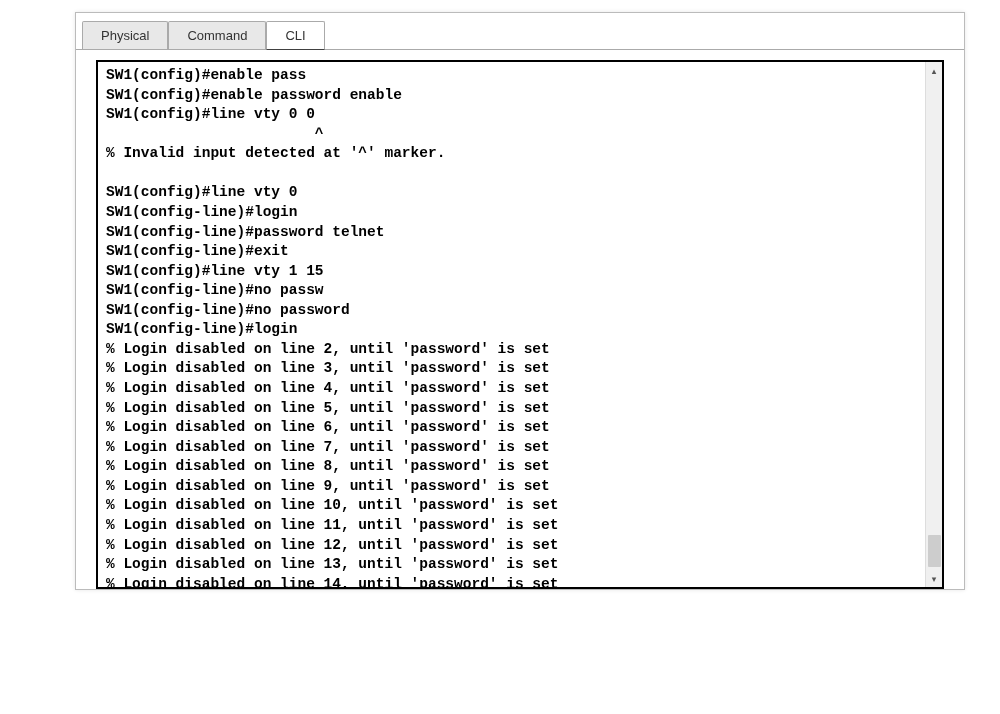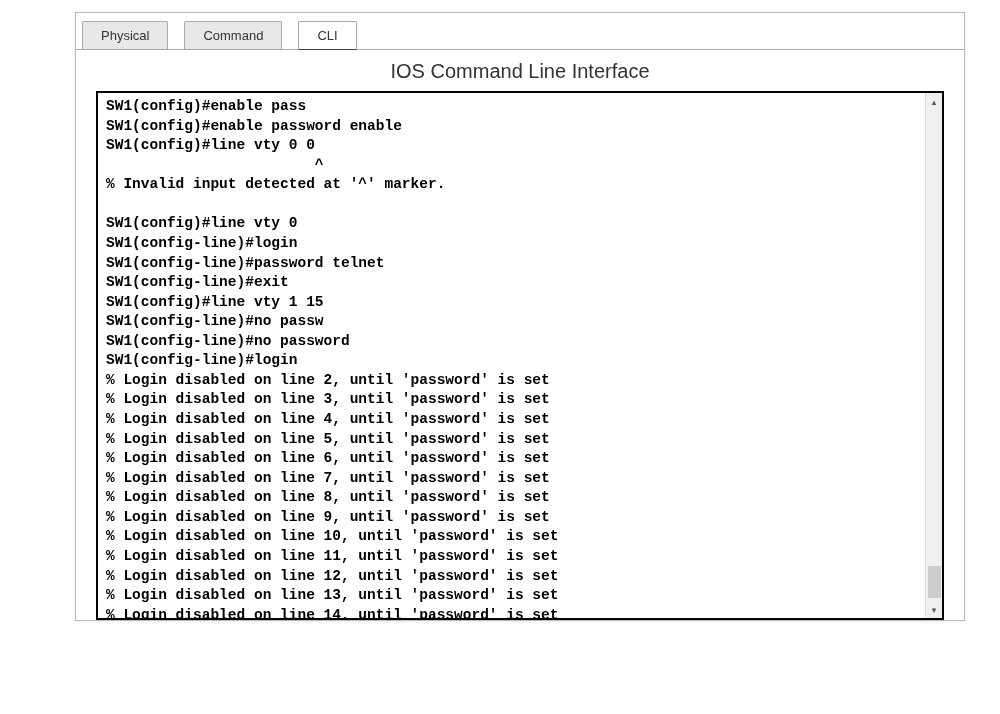--- a/index.html
+++ b/index.html
@@ -66,21 +66,21 @@
       background: #c94f4f;
       color: #fff;
       width: 48px;
     }
     .tabs {
       display: flex;
       align-items: flex-end;
       background: #fff;
       padding: 8px 0 0 6px;
       border-bottom: 1px solid #aaa;
-      gap: 16px;
+      gap: 0;
     }
     .tab {
       padding: 6px 18px;
       font-size: 13px;
       color: #333;
       background: #e8e8e8;
       border: 1px solid #aaa;
       border-bottom: none;
       margin-right: 0px;
       cursor: pointer;
@@ -155,21 +155,20 @@
 
 <div class="window">
 
   <div class="tabs">
     <div class="tab">Physical</div>
     <div class="tab">Command</div>
     <div class="tab active">CLI</div>
   </div>
 
   <div class="content">
-    <div class="cli-title">IOS Command Line Interface</div>
     <div class="terminal-wrap">
       <div class="terminal" id="terminal">SW1(config)#enable pass
 SW1(config)#enable password enable
 SW1(config)#line vty 0 0
                         ^
 % Invalid input detected at '^' marker.
 
 SW1(config)#line vty 0
 SW1(config-line)#login
 SW1(config-line)#password telnet

